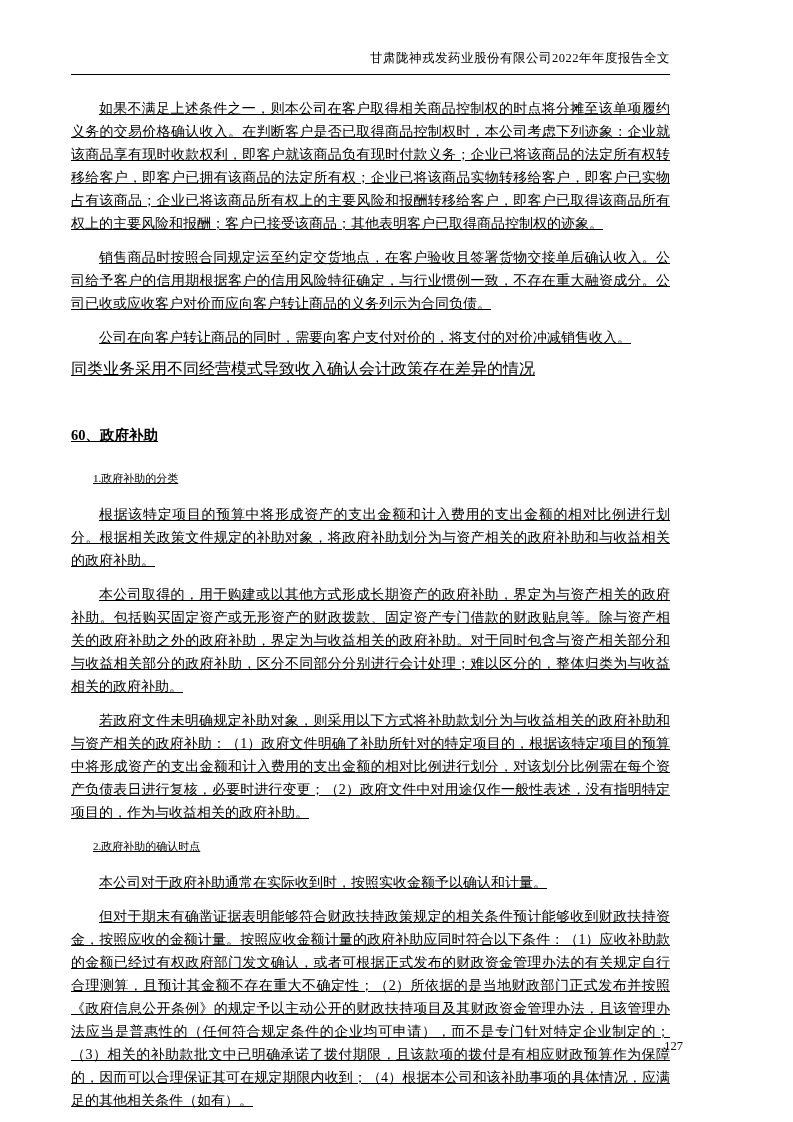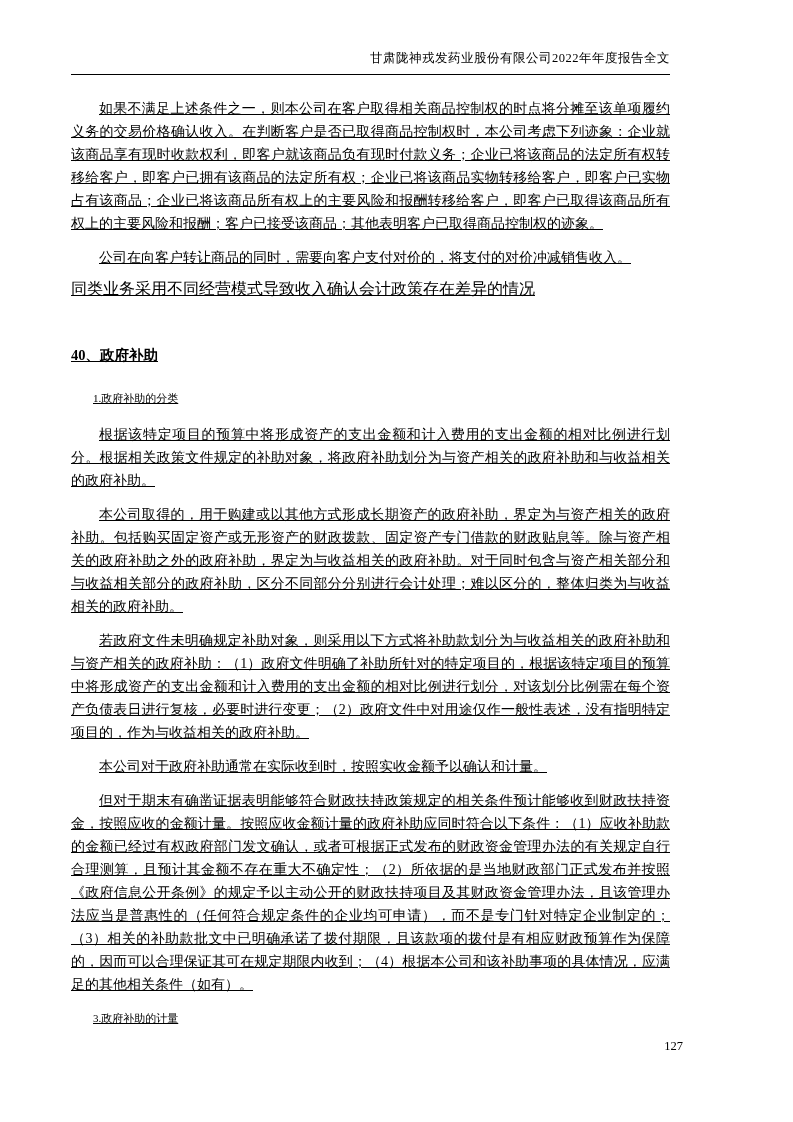--- a/index.html
+++ b/index.html
@@ -69,27 +69,29 @@
 </style>
 </head>
 <body>
 
 <div class="page">
 
   <div class="report-header">甘肃陇神戎发药业股份有限公司2022年年度报告全文</div>
 
   <div class="content">
     <p class="para">如果不满足上述条件之一，则本公司在客户取得相关商品控制权的时点将分摊至该单项履约义务的交易价格确认收入。在判断客户是否已取得商品控制权时，本公司考虑下列迹象：企业就该商品享有现时收款权利，即客户就该商品负有现时付款义务；企业已将该商品的法定所有权转移给客户，即客户已拥有该商品的法定所有权；企业已将该商品实物转移给客户，即客户已实物占有该商品；企业已将该商品所有权上的主要风险和报酬转移给客户，即客户已取得该商品所有权上的主要风险和报酬；客户已接受该商品；其他表明客户已取得商品控制权的迹象。</p>
+    <p class="para">销售商品时按照合同规定运至约定交货地点，在客户验收且签署货物交接单后确认收入。公司给予客户的信用期根据客户的信用风险特征确定，与行业惯例一致，不存在重大融资成分。公司已收或应收客户对价而应向客户转让商品的义务列示为合同负债。</p>
     <p class="para">公司在向客户转让商品的同时，需要向客户支付对价的，将支付的对价冲减销售收入。</p>
     <p class="small-note">同类业务采用不同经营模式导致收入确认会计政策存在差异的情况</p>
-    <h2 class="section-heading">40、政府补助</h2>
+    <h2 class="section-heading">60、政府补助</h2>
     <p class="sub-heading">1.政府补助的分类</p>
     <p class="para">根据该特定项目的预算中将形成资产的支出金额和计入费用的支出金额的相对比例进行划分。根据相关政策文件规定的补助对象，将政府补助划分为与资产相关的政府补助和与收益相关的政府补助。</p>
     <p class="para">本公司取得的，用于购建或以其他方式形成长期资产的政府补助，界定为与资产相关的政府补助。包括购买固定资产或无形资产的财政拨款、固定资产专门借款的财政贴息等。除与资产相关的政府补助之外的政府补助，界定为与收益相关的政府补助。对于同时包含与资产相关部分和与收益相关部分的政府补助，区分不同部分分别进行会计处理；难以区分的，整体归类为与收益相关的政府补助。</p>
     <p class="para">若政府文件未明确规定补助对象，则采用以下方式将补助款划分为与收益相关的政府补助和与资产相关的政府补助：（1）政府文件明确了补助所针对的特定项目的，根据该特定项目的预算中将形成资产的支出金额和计入费用的支出金额的相对比例进行划分，对该划分比例需在每个资产负债表日进行复核，必要时进行变更；（2）政府文件中对用途仅作一般性表述，没有指明特定项目的，作为与收益相关的政府补助。</p>
+    <p class="sub-heading">2.政府补助的确认时点</p>
     <p class="para">本公司对于政府补助通常在实际收到时，按照实收金额予以确认和计量。</p>
     <p class="para">但对于期末有确凿证据表明能够符合财政扶持政策规定的相关条件预计能够收到财政扶持资金，按照应收的金额计量。按照应收金额计量的政府补助应同时符合以下条件：（1）应收补助款的金额已经过有权政府部门发文确认，或者可根据正式发布的财政资金管理办法的有关规定自行合理测算，且预计其金额不存在重大不确定性；（2）所依据的是当地财政部门正式发布并按照《政府信息公开条例》的规定予以主动公开的财政扶持项目及其财政资金管理办法，且该管理办法应当是普惠性的（任何符合规定条件的企业均可申请），而不是专门针对特定企业制定的；（3）相关的补助款批文中已明确承诺了拨付期限，且该款项的拨付是有相应财政预算作为保障的，因而可以合理保证其可在规定期限内收到；（4）根据本公司和该补助事项的具体情况，应满足的其他相关条件（如有）。</p>
     <p class="sub-heading">3.政府补助的计量</p>
   </div>
 
   <div class="page-number">127</div>
 
 </div>
 
 </body></html>

